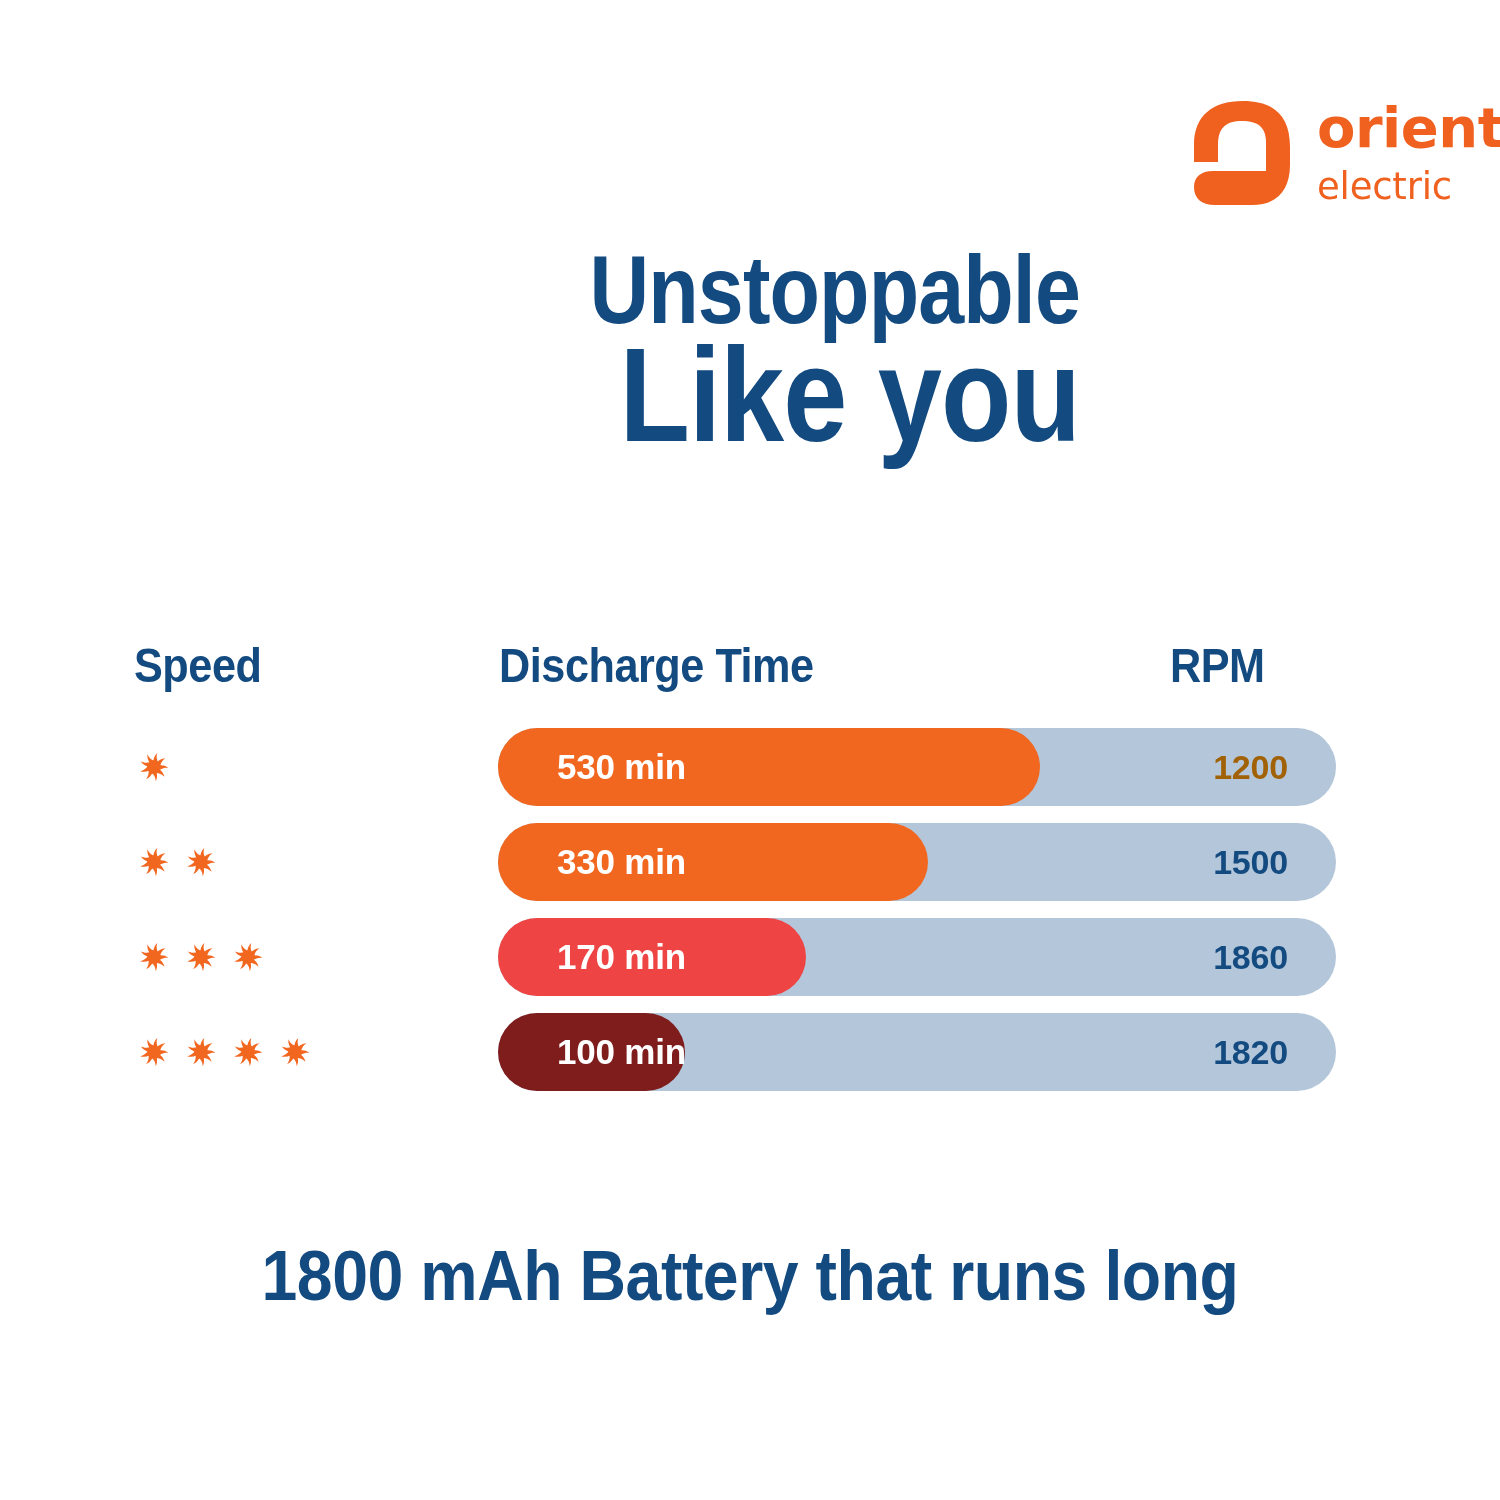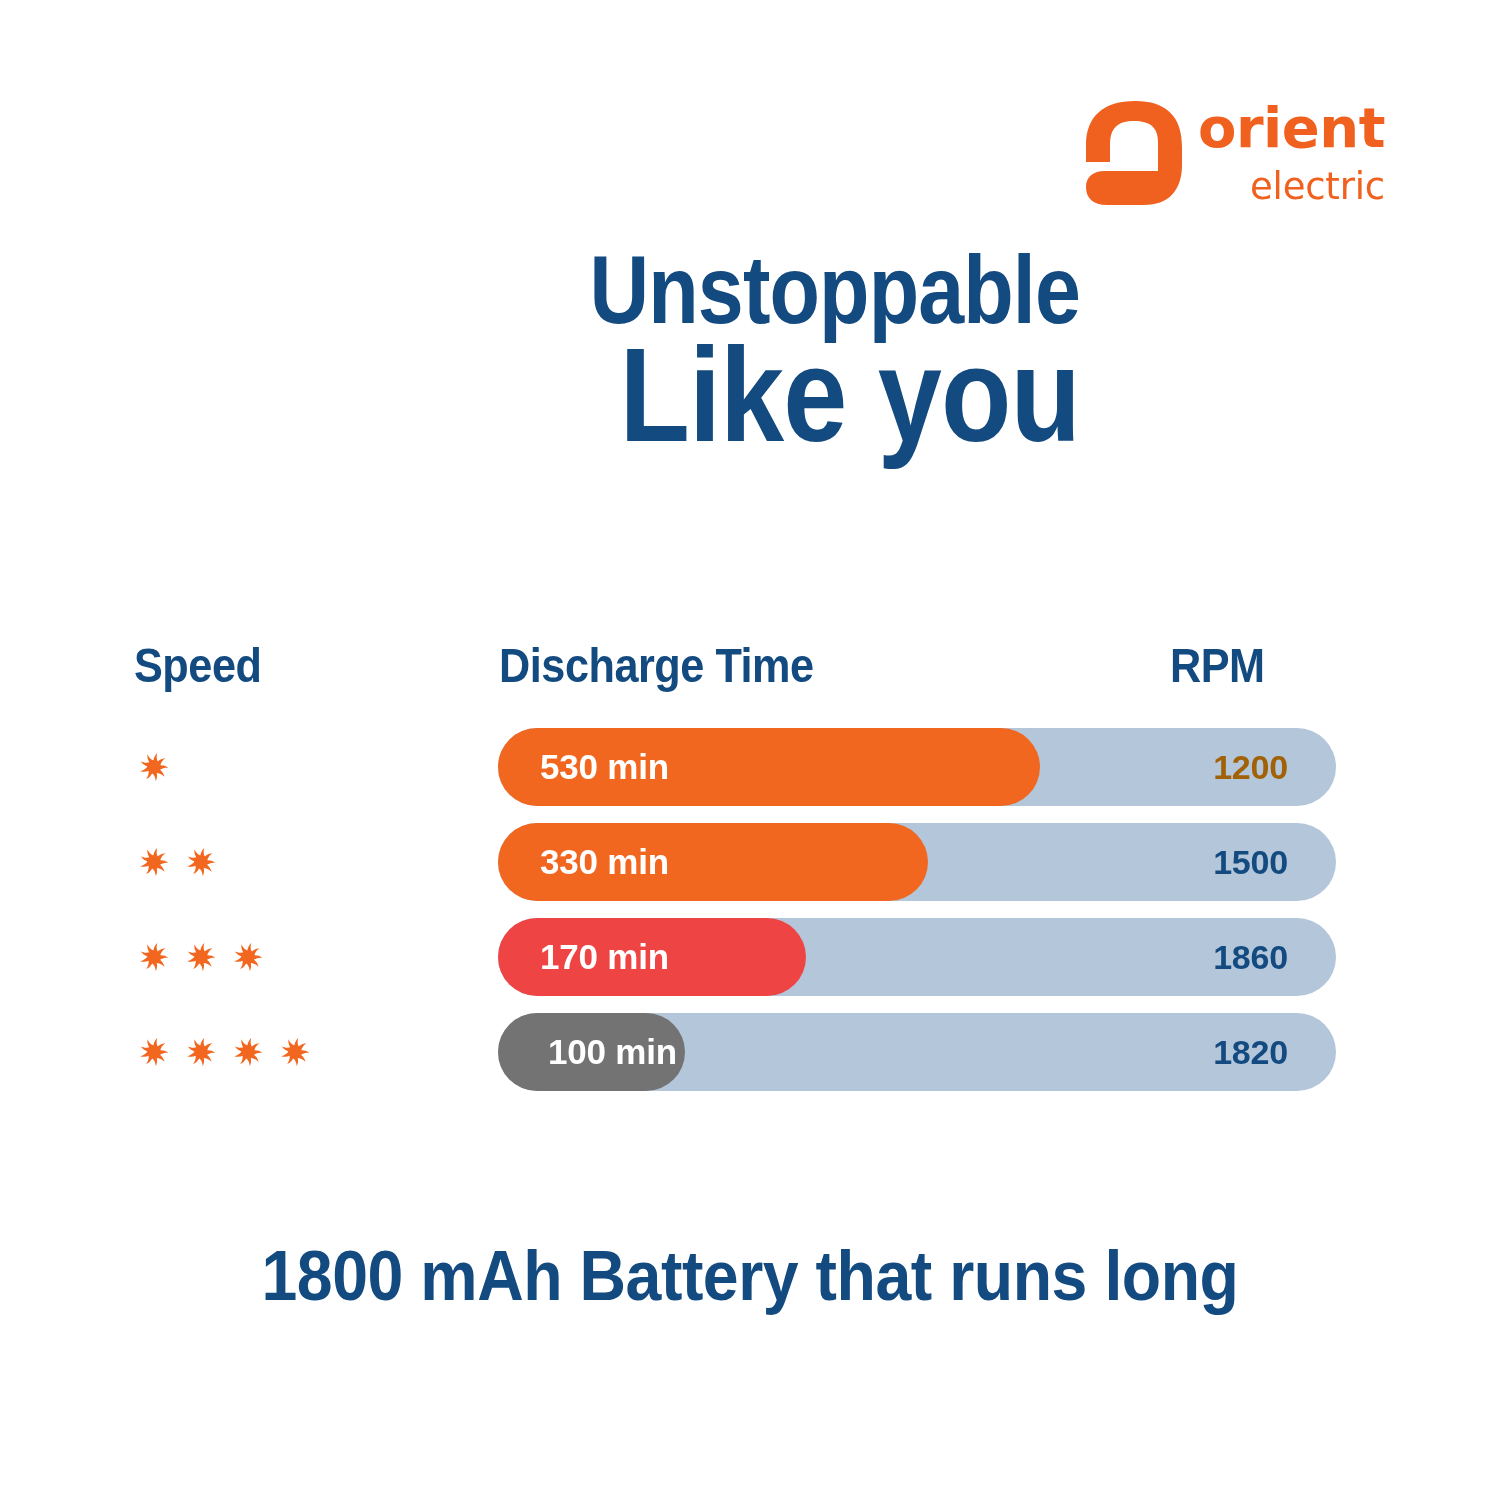--- a/index.html
+++ b/index.html
@@ -14,28 +14,27 @@
     position: relative;
     width: 1500px;
     height: 1500px;
     background: #ffffff;
     overflow: hidden;
   }
 
   
   .logo {
     position: absolute;
-    left: 1084px;
+    left: 1192px;
     top: 98px;
     width: 280px;
     height: 110px;
     display: flex;
     align-items: center;
-    gap: 12px;
-    text-align: right;
+    gap: 23px;
   }
   .logo-mark {
     width: 102px;
     height: 108px;
     flex: 0 0 auto;
   }
   .logo-words {
     display: flex;
     flex-direction: column;
     justify-content: center;
@@ -154,21 +153,21 @@
     background: #F2671F;
     border-radius: 39px;
     display: flex;
     align-items: center;
   }
   .bar-label {
     color: #ffffff;
     font-family: "Liberation Sans Narrow", "Liberation Sans", sans-serif;
     font-weight: bold;
     font-size: 35px;
-    margin-left: 42px;
+    margin-left: 59px;
     white-space: nowrap;
     letter-spacing: -0.2px;
   }
   .rpm-label {
     position: absolute;
     right: 48px;
     top: 0;
     height: 78px;
     display: flex;
     align-items: center;
@@ -397,21 +396,21 @@
               <path transform="rotate(240 50 50)" d="M50 50 C62 44 76 44 86 52 C74 50 62 56 57 66 C54 60 52 54 50 50 Z"></path>
               <path transform="rotate(280 50 50)" d="M50 50 C62 44 76 44 86 52 C74 50 62 56 57 66 C54 60 52 54 50 50 Z"></path>
               <path transform="rotate(320 50 50)" d="M50 50 C62 44 76 44 86 52 C74 50 62 56 57 66 C54 60 52 54 50 50 Z"></path>
               <circle cx="50" cy="50" r="9"></circle>
             </g>
           </svg>
         </div>
         <div class="bar-wrap">
           <div class="bar-track" style="background: rgb(180, 198, 218);"></div>
           <div class="rpm-label" style="color: rgb(19, 74, 128);">1820</div>
-          <div class="bar-fill" style="background: #737373; width: 22.3%; justify-content: center;">
+          <div class="bar-fill" style="background: #7f1d1d; width: 22.3%;">
             <span class="bar-label" style="color: rgb(255, 255, 255);">100 min</span>
           </div>
         </div>
       </div>
     </div>
 
   <div class="tagline">
     <span>1800 mAh Battery that runs long</span>
   </div>
 

